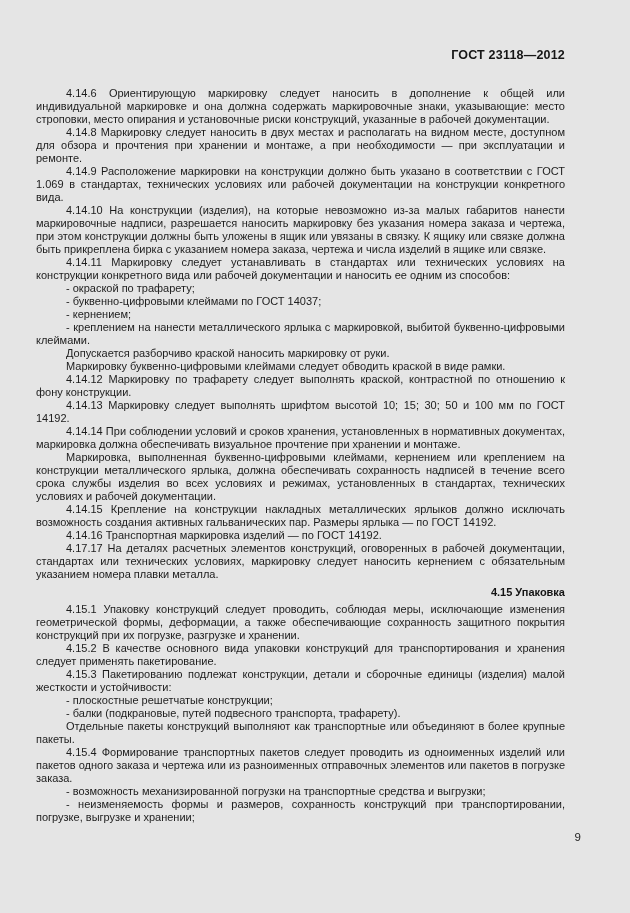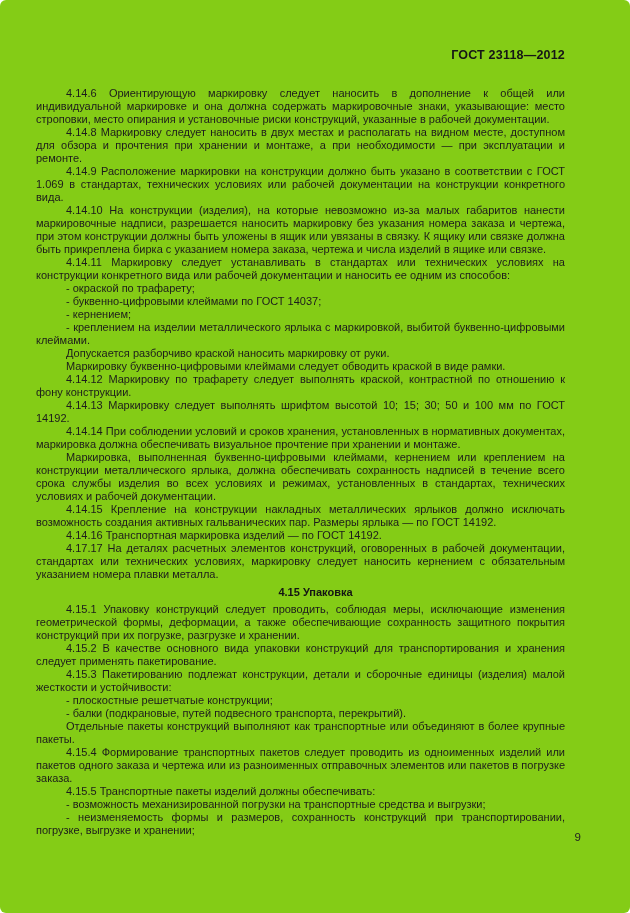--- a/index.html
+++ b/index.html
@@ -4,25 +4,24 @@
 <style>
   html, body {
     margin: 0;
     padding: 0;
     background: #ffffff;
   }
   .page {
     position: relative;
     width: 630px;
     height: 913px;
-    background: #84cc16;
+    background: #e5e5e5;
     font-family: "Liberation Sans", sans-serif;
     color: #1c1c1c;
     overflow: hidden;
-    border-radius: 6px;
   }
   .doc-header {
     position: absolute;
     top: 48px;
     left: 36px;
     width: 529px;
     text-align: right;
     font-weight: bold;
     font-size: 12.5px;
     letter-spacing: 0.2px;
@@ -37,21 +36,21 @@
   .doc-body p {
     margin: 0;
     font-size: 11px;
     line-height: 13px;
     text-align: justify;
     text-indent: 30px;
     color: #1c1c1c;
   }
   .doc-body p.heading {
     font-weight: bold;
-    text-align: center;
+    text-align: right;
     margin-top: 5px;
     margin-bottom: 4px;
     color: #141414;
   }
   .page-number {
     position: absolute;
     top: 831px;
     left: 36px;
     width: 545px;
     text-align: right;
@@ -67,37 +66,36 @@
 
   <div class="doc-body" id="doc-body">
       <p class="para">4.14.6 Ориентирующую маркировку следует наносить в дополнение к общей или индивидуальной маркировке и она должна содержать маркировочные знаки, указывающие: место строповки, место опирания и установочные риски конструкций, указанные в рабочей документации.</p>
       <p class="para">4.14.8 Маркировку следует наносить в двух местах и располагать на видном месте, доступном для обзора и прочтения при хранении и монтаже, а при необходимости — при эксплуатации и ремонте.</p>
       <p class="para">4.14.9 Расположение маркировки на конструкции должно быть указано в соответствии с ГОСТ 1.069 в стандартах, технических условиях или рабочей документации на конструкции конкретного вида.</p>
       <p class="para">4.14.10 На конструкции (изделия), на которые невозможно из-за малых габаритов нанести маркировочные надписи, разрешается наносить маркировку без указания номера заказа и чертежа, при этом конструкции должны быть уложены в ящик или увязаны в связку. К ящику или связке должна быть прикреплена бирка с указанием номера заказа, чертежа и числа изделий в ящике или связке.</p>
       <p class="para">4.14.11 Маркировку следует устанавливать в стандартах или технических условиях на конструкции конкретного вида или рабочей документации и наносить ее одним из способов:</p>
       <p class="para">- окраской по трафарету;</p>
       <p class="para">- буквенно-цифровыми клеймами по ГОСТ 14037;</p>
       <p class="para">- кернением;</p>
-      <p class="para">- креплением на изделии металлического ярлыка с маркировкой, выбитой буквенно-цифровыми клеймами.</p>
+      <p class="para">- креплением на нанести металлического ярлыка с маркировкой, выбитой буквенно-цифровыми клеймами.</p>
       <p class="para">Допускается разборчиво краской наносить маркировку от руки.</p>
       <p class="para">Маркировку буквенно-цифровыми клеймами следует обводить краской в виде рамки.</p>
       <p class="para">4.14.12 Маркировку по трафарету следует выполнять краской, контрастной по отношению к фону конструкции.</p>
       <p class="para">4.14.13 Маркировку следует выполнять шрифтом высотой 10; 15; 30; 50 и 100 мм по ГОСТ 14192.</p>
       <p class="para">4.14.14 При соблюдении условий и сроков хранения, установленных в нормативных документах, маркировка должна обеспечивать визуальное прочтение при хранении и монтаже.</p>
       <p class="para">Маркировка, выполненная буквенно-цифровыми клеймами, кернением или креплением на конструкции металлического ярлыка, должна обеспечивать сохранность надписей в течение всего срока службы изделия во всех условиях и режимах, установленных в стандартах, технических условиях и рабочей документации.</p>
       <p class="para">4.14.15 Крепление на конструкции накладных металлических ярлыков должно исключать возможность создания активных гальванических пар. Размеры ярлыка — по ГОСТ 14192.</p>
       <p class="para">4.14.16 Транспортная маркировка изделий — по ГОСТ 14192.</p>
       <p class="para">4.17.17 На деталях расчетных элементов конструкций, оговоренных в рабочей документации, стандартах или технических условиях, маркировку следует наносить кернением с обязательным указанием номера плавки металла.</p>
       <p class="heading">4.15 Упаковка</p>
       <p class="para">4.15.1 Упаковку конструкций следует проводить, соблюдая меры, исключающие изменения геометрической формы, деформации, а также обеспечивающие сохранность защитного покрытия конструкций при их погрузке, разгрузке и хранении.</p>
       <p class="para">4.15.2 В качестве основного вида упаковки конструкций для транспортирования и хранения следует применять пакетирование.</p>
       <p class="para">4.15.3 Пакетированию подлежат конструкции, детали и сборочные единицы (изделия) малой жесткости и устойчивости:</p>
       <p class="para">- плоскостные решетчатые конструкции;</p>
-      <p class="para">- балки (подкрановые, путей подвесного транспорта, перекрытий).</p>
+      <p class="para">- балки (подкрановые, путей подвесного транспорта, трафарету).</p>
       <p class="para">Отдельные пакеты конструкций выполняют как транспортные или объединяют в более крупные пакеты.</p>
       <p class="para">4.15.4 Формирование транспортных пакетов следует проводить из одноименных изделий или пакетов одного заказа и чертежа или из разноименных отправочных элементов или пакетов в погрузке заказа.</p>
-      <p class="para">4.15.5 Транспортные пакеты изделий должны обеспечивать:</p>
       <p class="para">- возможность механизированной погрузки на транспортные средства и выгрузки;</p>
       <p class="para">- неизменяемость формы и размеров, сохранность конструкций при транспортировании, погрузке, выгрузке и хранении;</p>
     </div>
 
   <div class="page-number">9</div>
 </div>
 
 </body></html>

